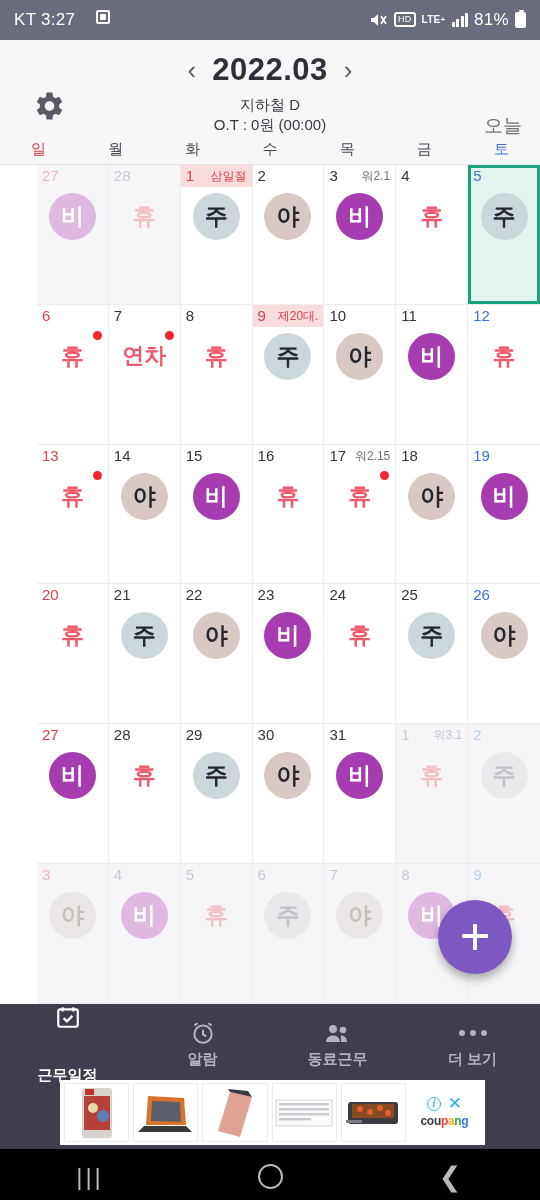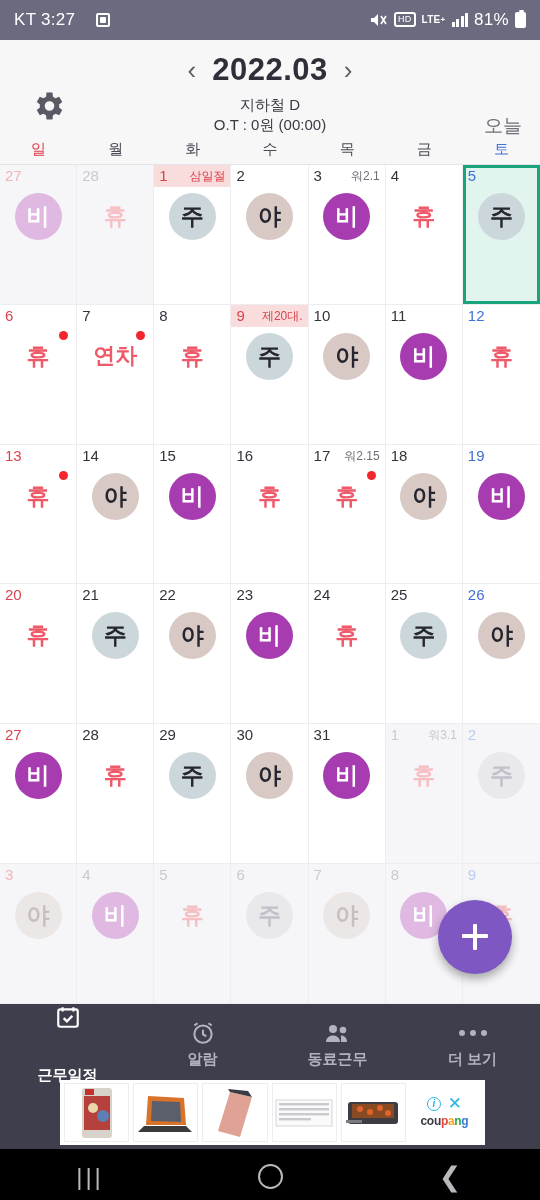--- a/index.html
+++ b/index.html
@@ -10,21 +10,21 @@
     overflow:hidden;
     position:relative;
   }
 
   
   .statusbar{
     height:40px; background:#6b6b80; color:#ffffff;
     display:flex; align-items:center; padding:0 14px;
     font-size:17px; letter-spacing:.3px;
   }
-  .sb-left{display:flex;align-items:center;gap:21px;}
+  .sb-left{display:flex;align-items:flex-start;gap:21px;}
   .sb-right{margin-left:auto;display:flex;align-items:center;gap:6px;font-size:17px;}
   .sb-ico{display:inline-flex;align-items:center;}
   .hd-badge{
     border:2px solid #fff;border-radius:3px;font-size:9px;font-weight:normal;
     padding:0px 2px;line-height:11px;position:relative;top:-1px;
   }
   .lte{font-size:10px;font-weight:bold;line-height:10px;display:flex;align-items:flex-start;}
   .lte sup{font-size:8px;}
   .bars{display:flex;align-items:flex-end;gap:1.5px;height:14px;}
   .bars i{width:3px;background:#fff;display:block;border-radius:.5px;}
@@ -57,21 +57,21 @@
     align-items:flex-start;border-bottom:1px solid #e3e3e8;
   }
   .wd{text-align:center;font-size:15px;color:#4a4a54;}
   .wd.sun{color:#e03b45;}
   .wd.sat{color:#3f6fd8;}
 
   
   .cal{
     display:grid;grid-template-columns:repeat(7,1fr);
     grid-template-rows:repeat(6,1fr);
-    height:839px;background:#4d7c0f;
+    height:839px;background:#4d7c0f;margin-left:37px;
   }
   .cell{
     position:relative;border-right:1px solid #ececf1;border-bottom:1px solid #ececf1;
     background:#ffffff;overflow:hidden;
   }
   .cell:nth-child(7n){border-right:none;}
   .cell.out{background:#f6f6f8;}
   .cell.sel{background:#e1f5ee;}
   .cell.sel::after{
     content:"";position:absolute;inset:0;border:3px solid #1ba37e;pointer-events:none;

